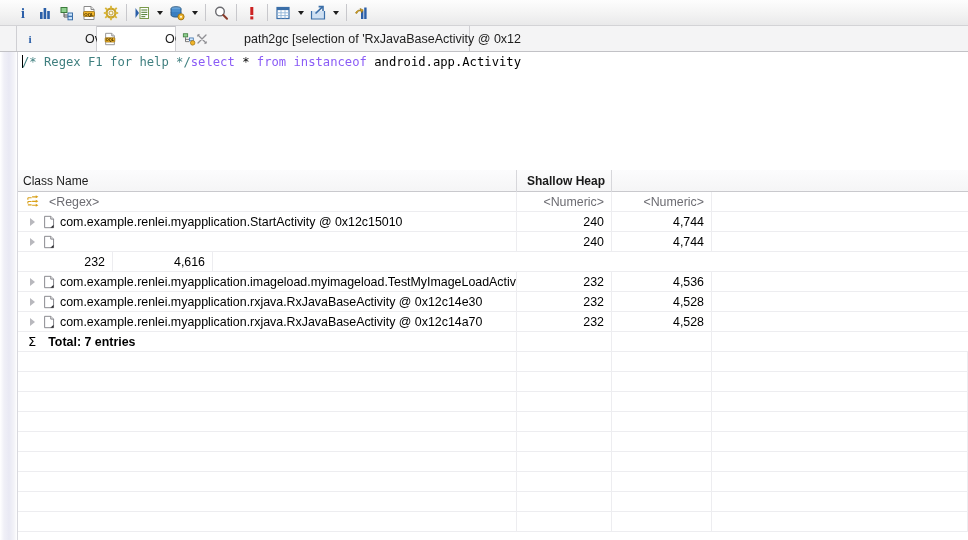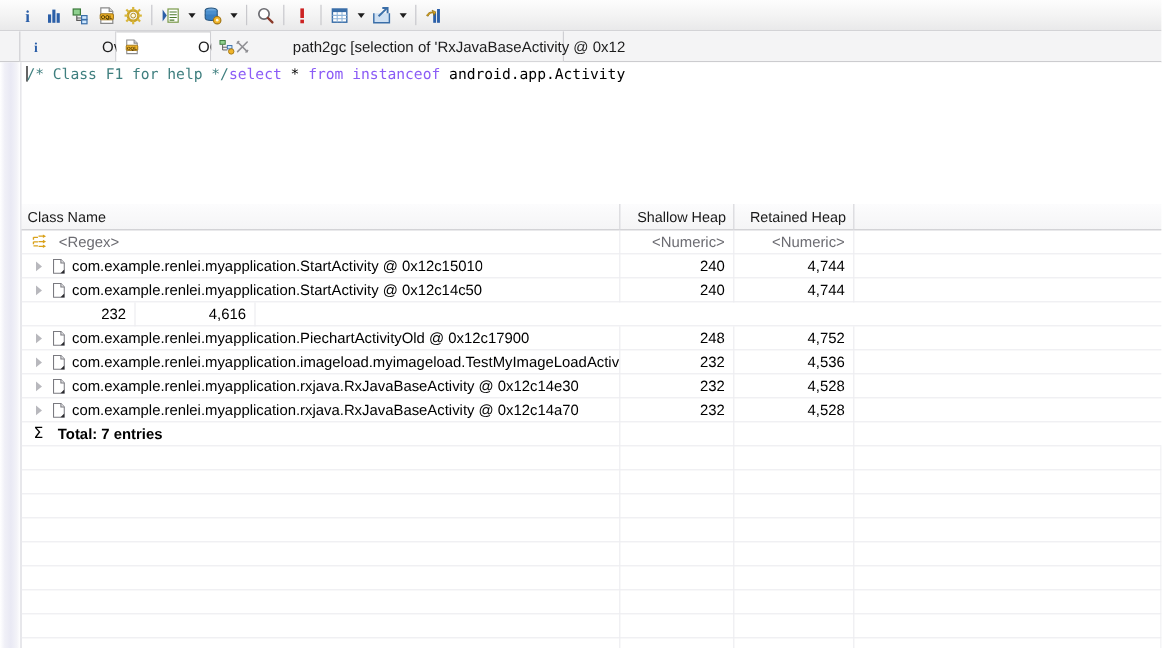--- a/index.html
+++ b/index.html
@@ -118,21 +118,21 @@
     border-bottom: 1px solid #c9c9cd;
     box-sizing: border-box;
   }
   .th {
     font-size: 12px; color: #1a1a1a; box-sizing: border-box;
     border-right: 1px solid #d7d7db;
     height: 22px; display:flex; align-items:center;
     padding: 0 6px;
   }
   .th.c-name  { width: 499px; justify-content: flex-start; padding-left: 5px; }
-  .th.c-sh    { width: 95px;  justify-content: flex-end; }
+  .th.c-sh    { width: 95px;  justify-content: flex-end; font-weight: bold; }
   .th.c-rh    { width: 100px; justify-content: flex-end; }
   .th.c-blank { width: 256px; border-right: none; }
 
   .row {
     display: flex; height: 20px; align-items: center;
     border-bottom: 1px solid #ededf0;
     box-sizing: border-box;
   }
   .cell {
     box-sizing: border-box; height: 20px;
@@ -346,32 +346,31 @@
           <circle cx="12.2" cy="12.4" r="2.6" fill="#f0b429" stroke="#9b6f10" stroke-width=".8"></circle>
         </svg>
       </span>
       <span class="tab-label">path2gc [selection of 'RxJavaBaseActivity @ 0x12</span>
     </div>
   </div>
 
   <div class="editor-wrap">
     <div class="gutter-strip"></div>
     <div class="editor">
-      <span class="caret-bar"></span><span class="sx-comment">/* Class F1 for help */</span><span class="sx-kw">select</span><span class="sx-plain"> * </span><span class="sx-kw">from</span><span class="sx-kw"> instanceof </span><span class="sx-plain">android.app.Activity</span>
+      <span class="caret-bar"></span><span class="sx-comment">/* Regex F1 for help */</span><span class="sx-kw">select</span><span class="sx-plain"> * </span><span class="sx-kw">from</span><span class="sx-kw"> instanceof </span><span class="sx-plain">android.app.Activity</span>
     </div>
   </div>
 
   <div class="table-wrap">
     <div class="tbl-gutter"></div>
     <div class="tbl">
 
       <div class="thead">
         <div class="th c-name">Class Name</div>
         <div class="th c-sh">Shallow Heap</div>
-        <div class="th c-rh">Retained Heap</div>
         <div class="th c-blank"></div>
       </div>
 
       <div class="row regex">
         <div class="cell c-name">
           <span class="ico" style="margin-left:-20px;margin-right:4px">
             <svg width="15" height="15" viewBox="0 0 16 16">
               <g stroke="#d9a11a" stroke-width="1.2" fill="none">
                 <path d="M2 4 h4 M2 4 v2.2 M2 8 h4 M2 8 v2.2 M2 11.6 h4"></path>
               </g>
@@ -412,47 +411,28 @@
               <span class="expander">
                 <span class="tri"></span>
               </span>
               <span class="ico">
                 <svg width="14" height="14" viewBox="0 0 16 16">
                   <path d="M3 1.5 h7 l3.2 3.2 v9.8 h-10.2 z" fill="#ffffff" stroke="#7a7a80" stroke-width="1"></path>
                   <path d="M10 1.5 v3.2 h3.2" fill="#e8e8ea" stroke="#7a7a80" stroke-width="1"></path>
                   <path d="M9.6 14.5 L13.2 14.5 L13.2 11 Z" fill="#2a2a2e"></path>
                 </svg>
               </span>
-              <span class="rowtext">com.example.renlei.myapplication.StartActivity @ 0x12c14c50</span>
             </div>
             <div class="cell c-sh">240</div>
             <div class="cell c-rh">4,744</div>
             <div class="cell c-blank"></div>
           </div>
           <div class="row">
             <div class="cell c-sh">232</div>
             <div class="cell c-rh">4,616</div>
-            <div class="cell c-blank"></div>
-          </div>
-          <div class="row">
-            <div class="cell c-name">
-              <span class="expander">
-                <span class="tri"></span>
-              </span>
-              <span class="ico">
-                <svg width="14" height="14" viewBox="0 0 16 16">
-                  <path d="M3 1.5 h7 l3.2 3.2 v9.8 h-10.2 z" fill="#ffffff" stroke="#7a7a80" stroke-width="1"></path>
-                  <path d="M10 1.5 v3.2 h3.2" fill="#e8e8ea" stroke="#7a7a80" stroke-width="1"></path>
-                  <path d="M9.6 14.5 L13.2 14.5 L13.2 11 Z" fill="#2a2a2e"></path>
-                </svg>
-              </span>
-              <span class="rowtext">com.example.renlei.myapplication.PiechartActivityOld @ 0x12c17900</span>
-            </div>
-            <div class="cell c-sh">248</div>
-            <div class="cell c-rh">4,752</div>
             <div class="cell c-blank"></div>
           </div>
           <div class="row">
             <div class="cell c-name">
               <span class="expander">
                 <span class="tri"></span>
               </span>
               <span class="ico">
                 <svg width="14" height="14" viewBox="0 0 16 16">
                   <path d="M3 1.5 h7 l3.2 3.2 v9.8 h-10.2 z" fill="#ffffff" stroke="#7a7a80" stroke-width="1"></path>

